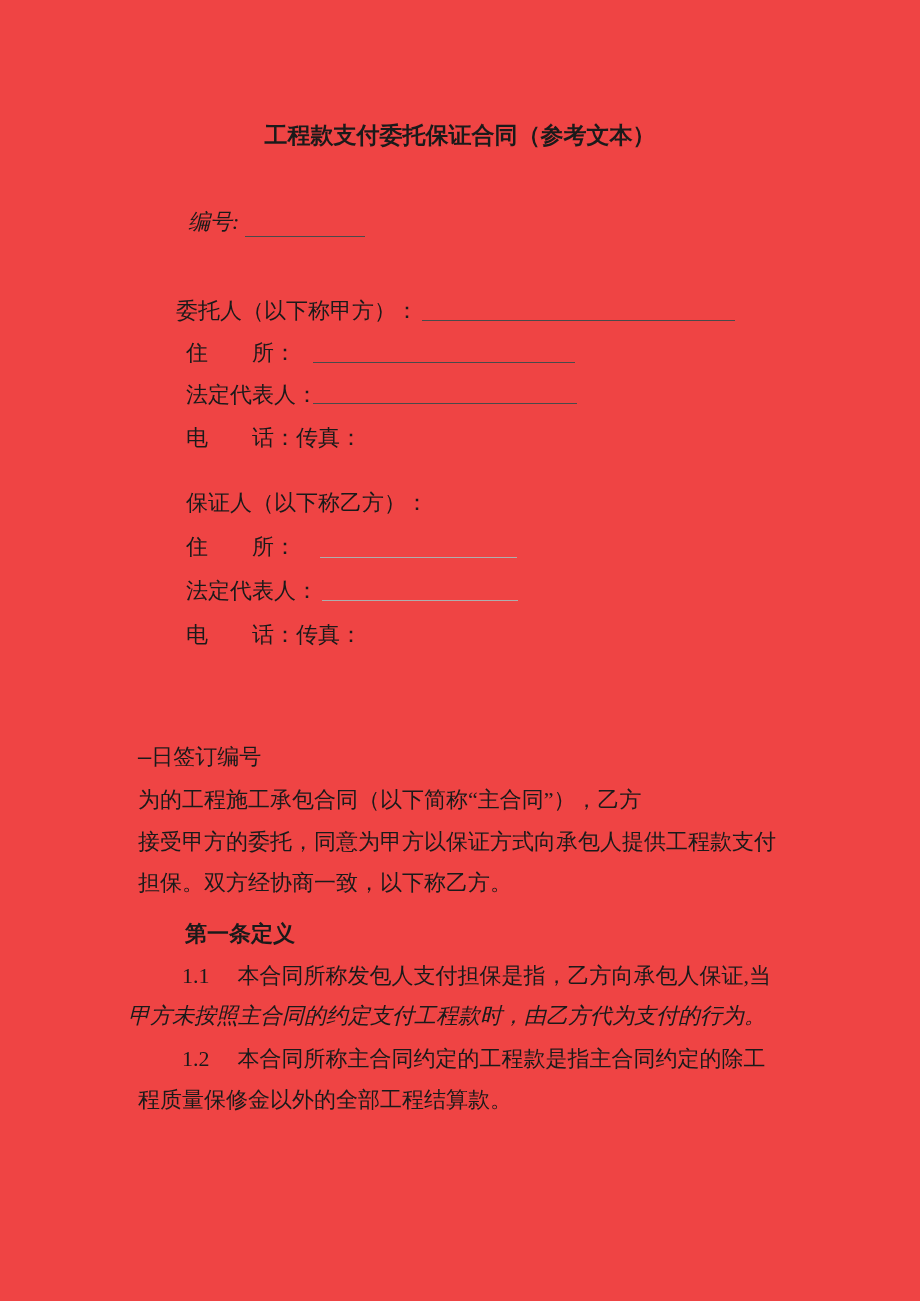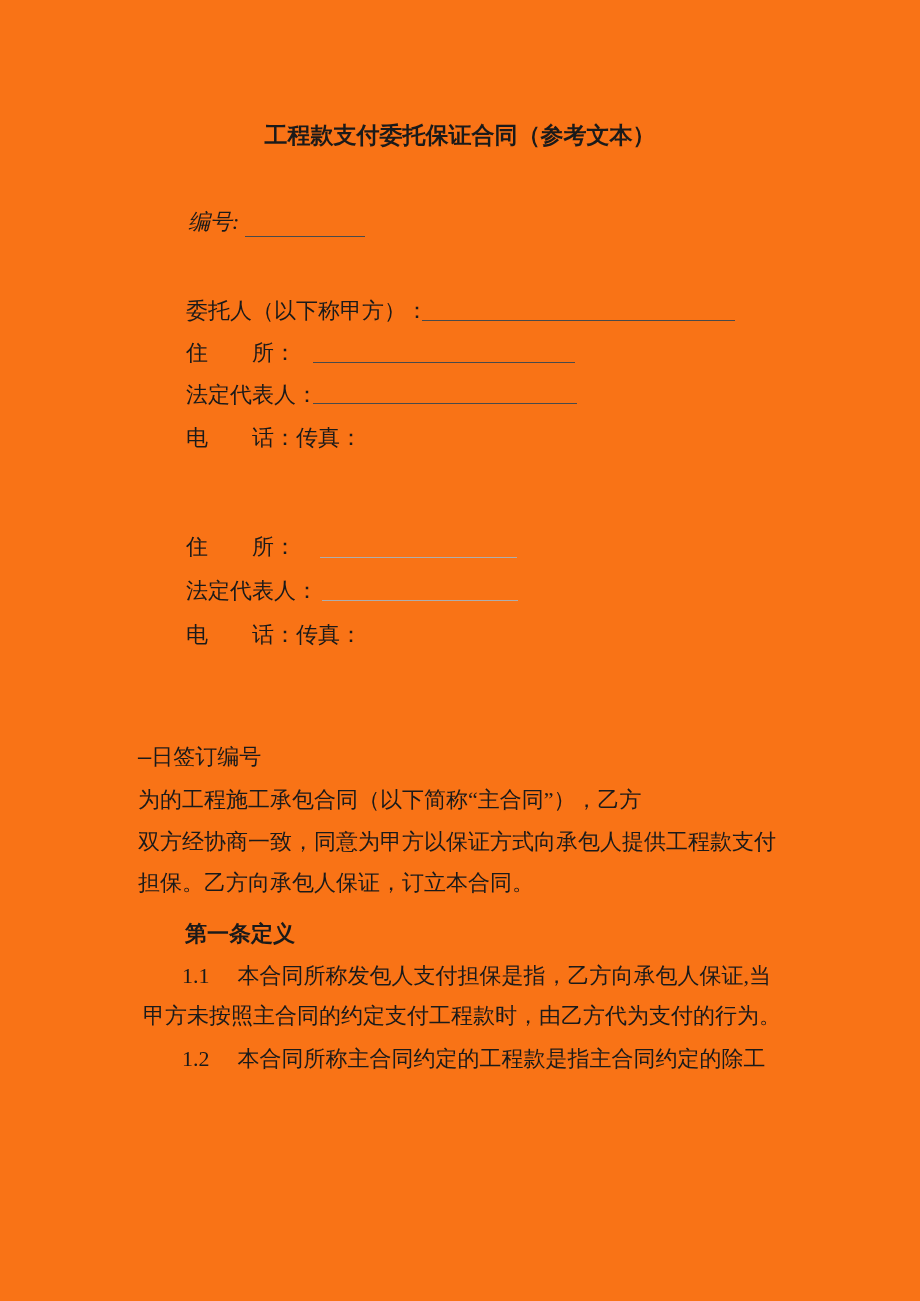--- a/index.html
+++ b/index.html
@@ -4,21 +4,21 @@
 <style>
   html, body {
     margin: 0;
     padding: 0;
     background: #ffffff;
   }
   .page {
     position: relative;
     width: 920px;
     height: 1301px;
-    background: #f97316;
+    background: #ef4444;
     font-family: "Liberation Serif", "DejaVu Serif", serif;
     color: #1a1a1a;
     overflow: hidden;
   }
   .line {
     position: absolute;
     font-size: 22px;
     line-height: 26px;
     white-space: nowrap;
     letter-spacing: 0;
@@ -54,46 +54,48 @@
 </head>
 <body>
 
 <div class="page">
 
   <div class="line title">工程款支付委托保证合同（参考文本）</div>
 
   <div class="line serial" style="left:188px; top:209px;">编号:</div>
   <div class="blank" style="left:245px; top:236px; width:120px;"></div>
 
-  <div class="line" style="left:186px; top:298px;">委托人（以下称甲方）：</div>
+  <div class="line" style="left:176px; top:298px;">委托人（以下称甲方）：</div>
   <div class="blank" style="left:422px; top:320px; width:313px;"></div>
 
   <div class="line" style="left:186px; top:340px;">住　　所：</div>
   <div class="blank" style="left:313px; top:362px; width:262px;"></div>
 
   <div class="line" style="left:186px; top:382px;">法定代表人：</div>
   <div class="blank" style="left:313px; top:403px; width:264px;"></div>
 
   <div class="line" style="left:186px; top:425px;">电　　话：传真：</div>
 
+  <div class="line" style="left:186px; top:490px;">保证人（以下称乙方）：</div>
 
   <div class="line" style="left:186px; top:534px;">住　　所：</div>
   <div class="blank light" style="left:320px; top:557px; width:197px;"></div>
 
   <div class="line" style="left:186px; top:578px;">法定代表人：</div>
   <div class="blank light" style="left:322px; top:600px; width:196px;"></div>
 
   <div class="line" style="left:186px; top:622px;">电　　话：传真：</div>
 
   <div class="line" style="left:138px; top:746px;font-family:Liberation Mono, monospace;">—日签订编号</div>
   <div class="line" style="left:138px; top:787px;">为的工程施工承包合同（以下简称“主合同”），乙方</div>
-  <div class="line" style="left:138px; top:829px;">双方经协商一致，同意为甲方以保证方式向承包人提供工程款支付</div>
-  <div class="line" style="left:138px; top:870px;">担保。乙方向承包人保证，订立本合同。</div>
+  <div class="line" style="left:138px; top:829px;">接受甲方的委托，同意为甲方以保证方式向承包人提供工程款支付</div>
+  <div class="line" style="left:138px; top:870px;">担保。双方经协商一致，以下称乙方。</div>
 
   <div class="line heading" style="left:185px; top:921px;">第一条定义</div>
 
   <div class="line" style="left:182px; top:963px;"><span class="clause-num">1.1</span><span>本合同所称发包人支付担保是指，乙方向承包人保证,当</span></div>
-  <div class="line" style="left:143px; top:1003px;">甲方未按照主合同的约定支付工程款时，由乙方代为支付的行为。</div>
+  <div class="line" style="left:128px; top:1003px;font-style:italic;">甲方未按照主合同的约定支付工程款时，由乙方代为支付的行为。</div>
 
   <div class="line" style="left:182px; top:1046px;"><span class="clause-num">1.2</span><span>本合同所称主合同约定的工程款是指主合同约定的除工</span></div>
+  <div class="line" style="left:138px; top:1087px;">程质量保修金以外的全部工程结算款。</div>
 
 
 </div>
 
 </body></html>

